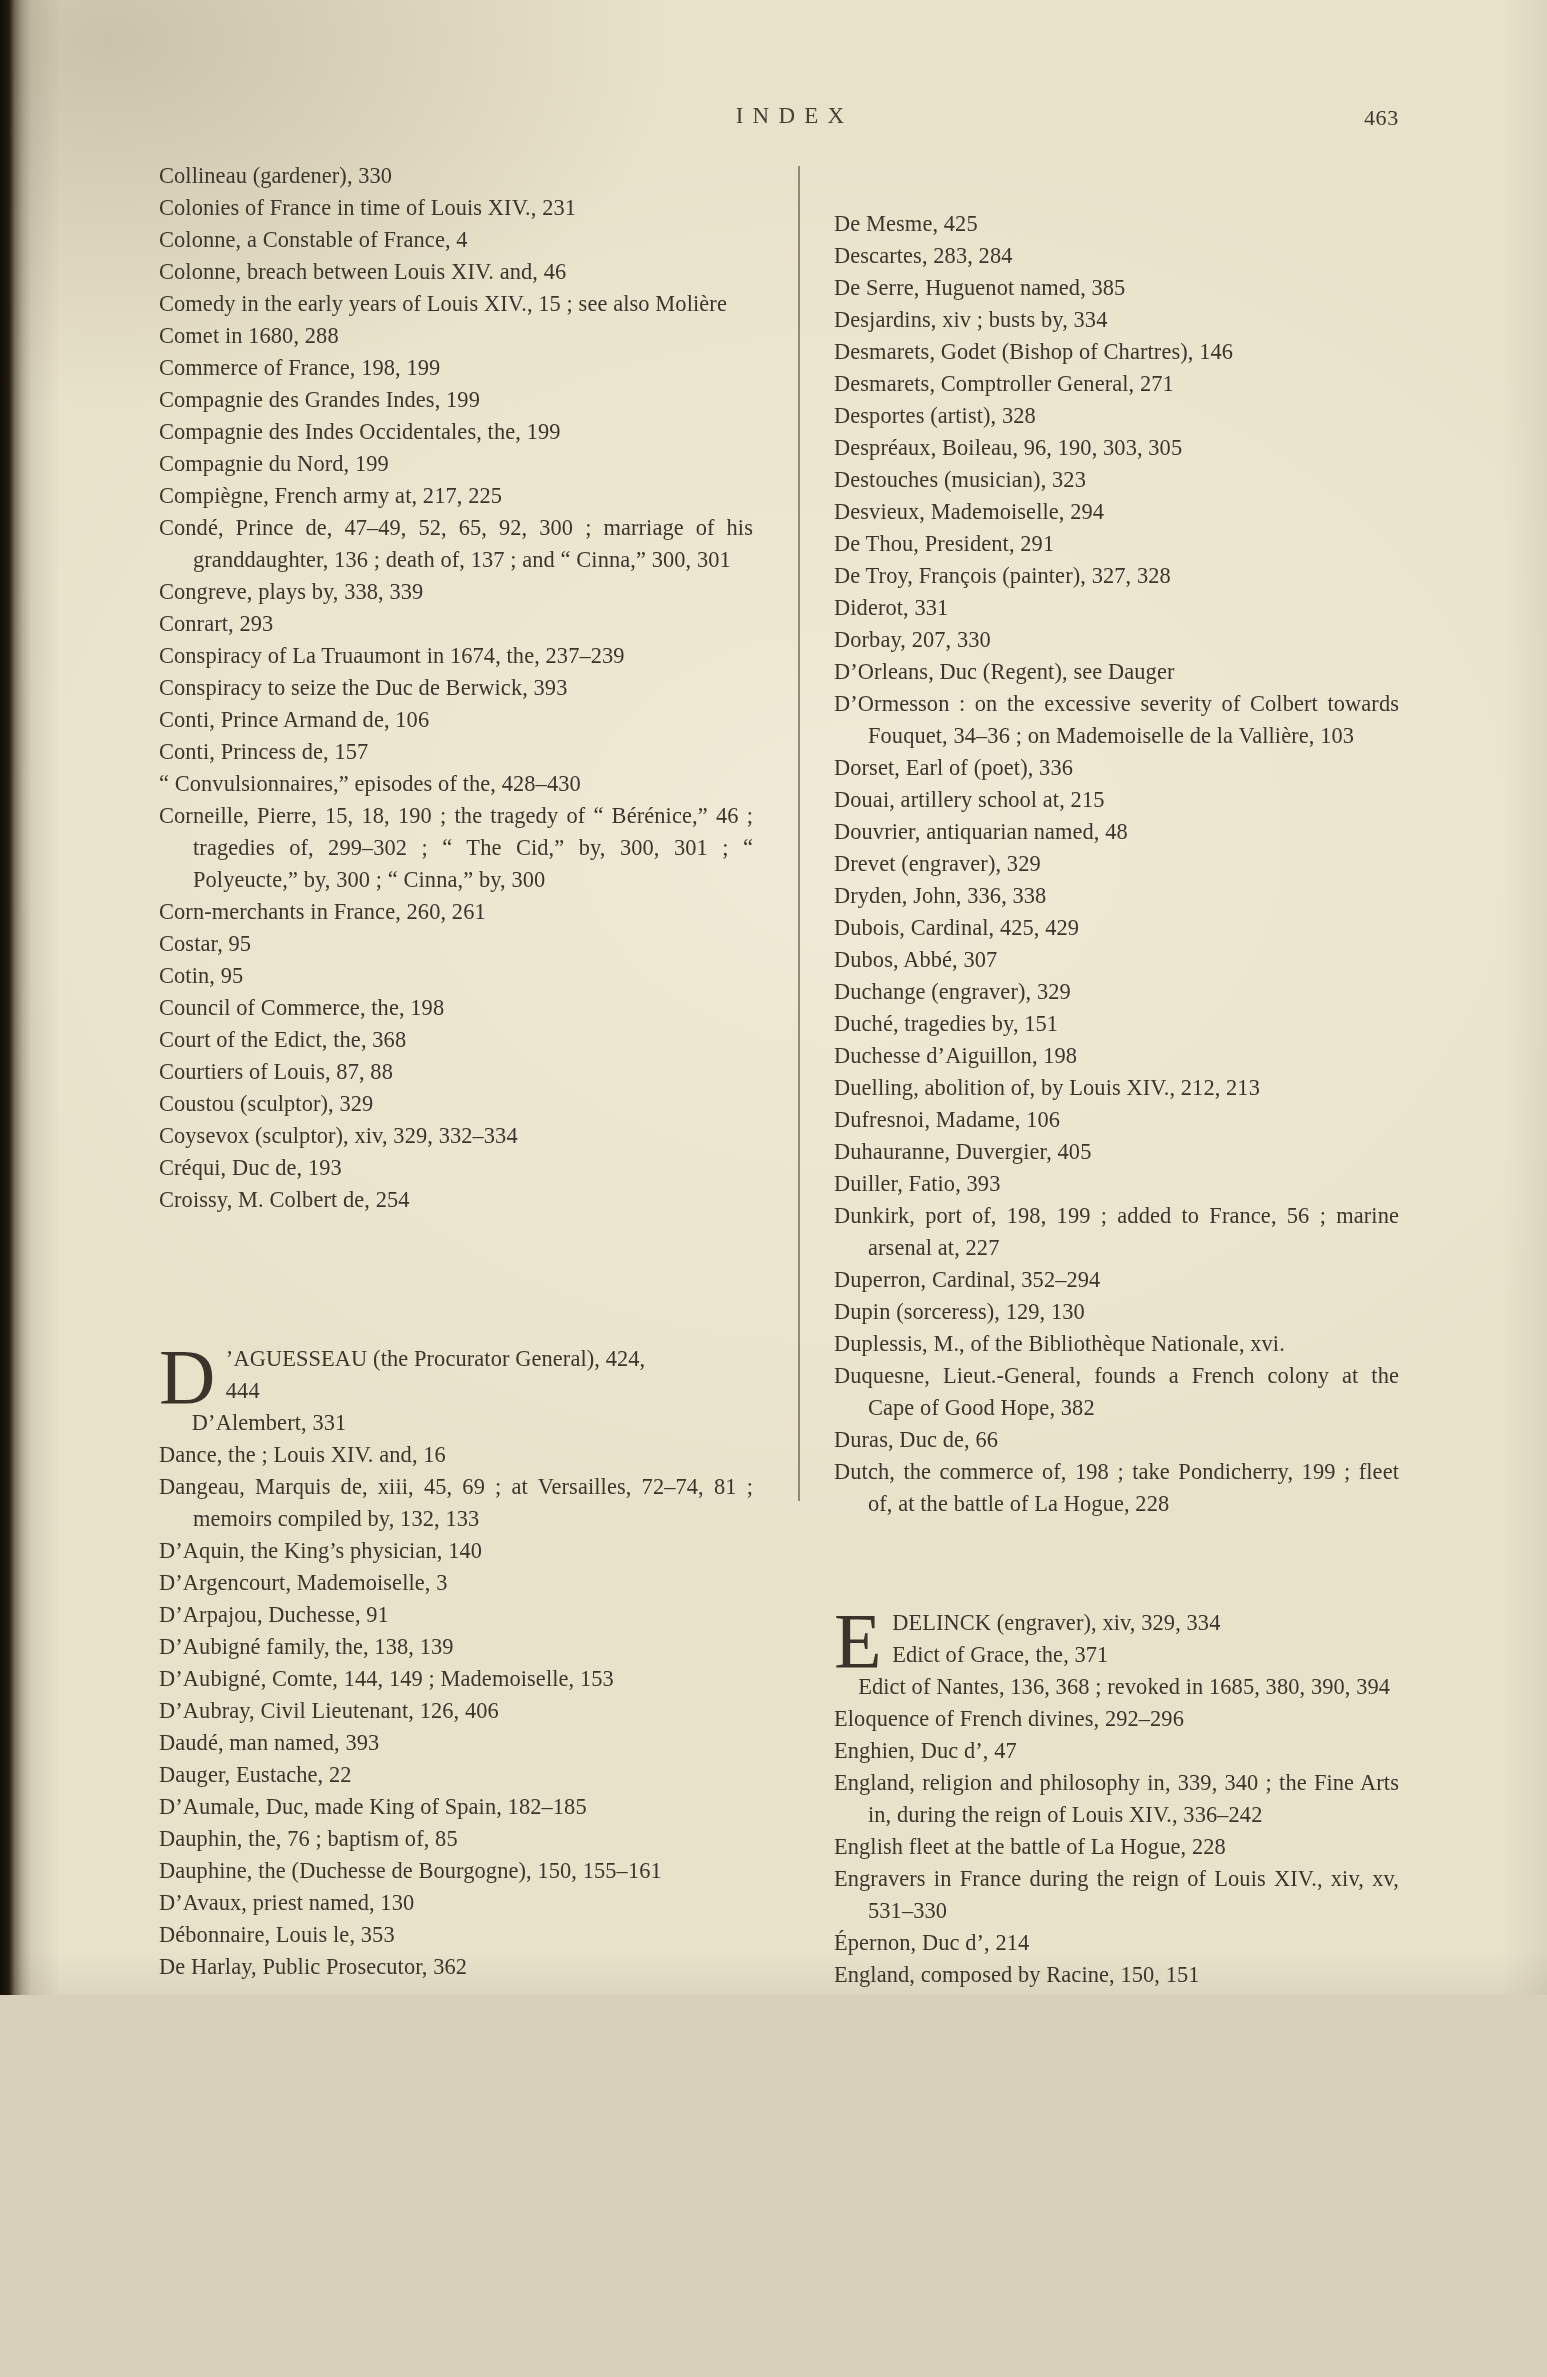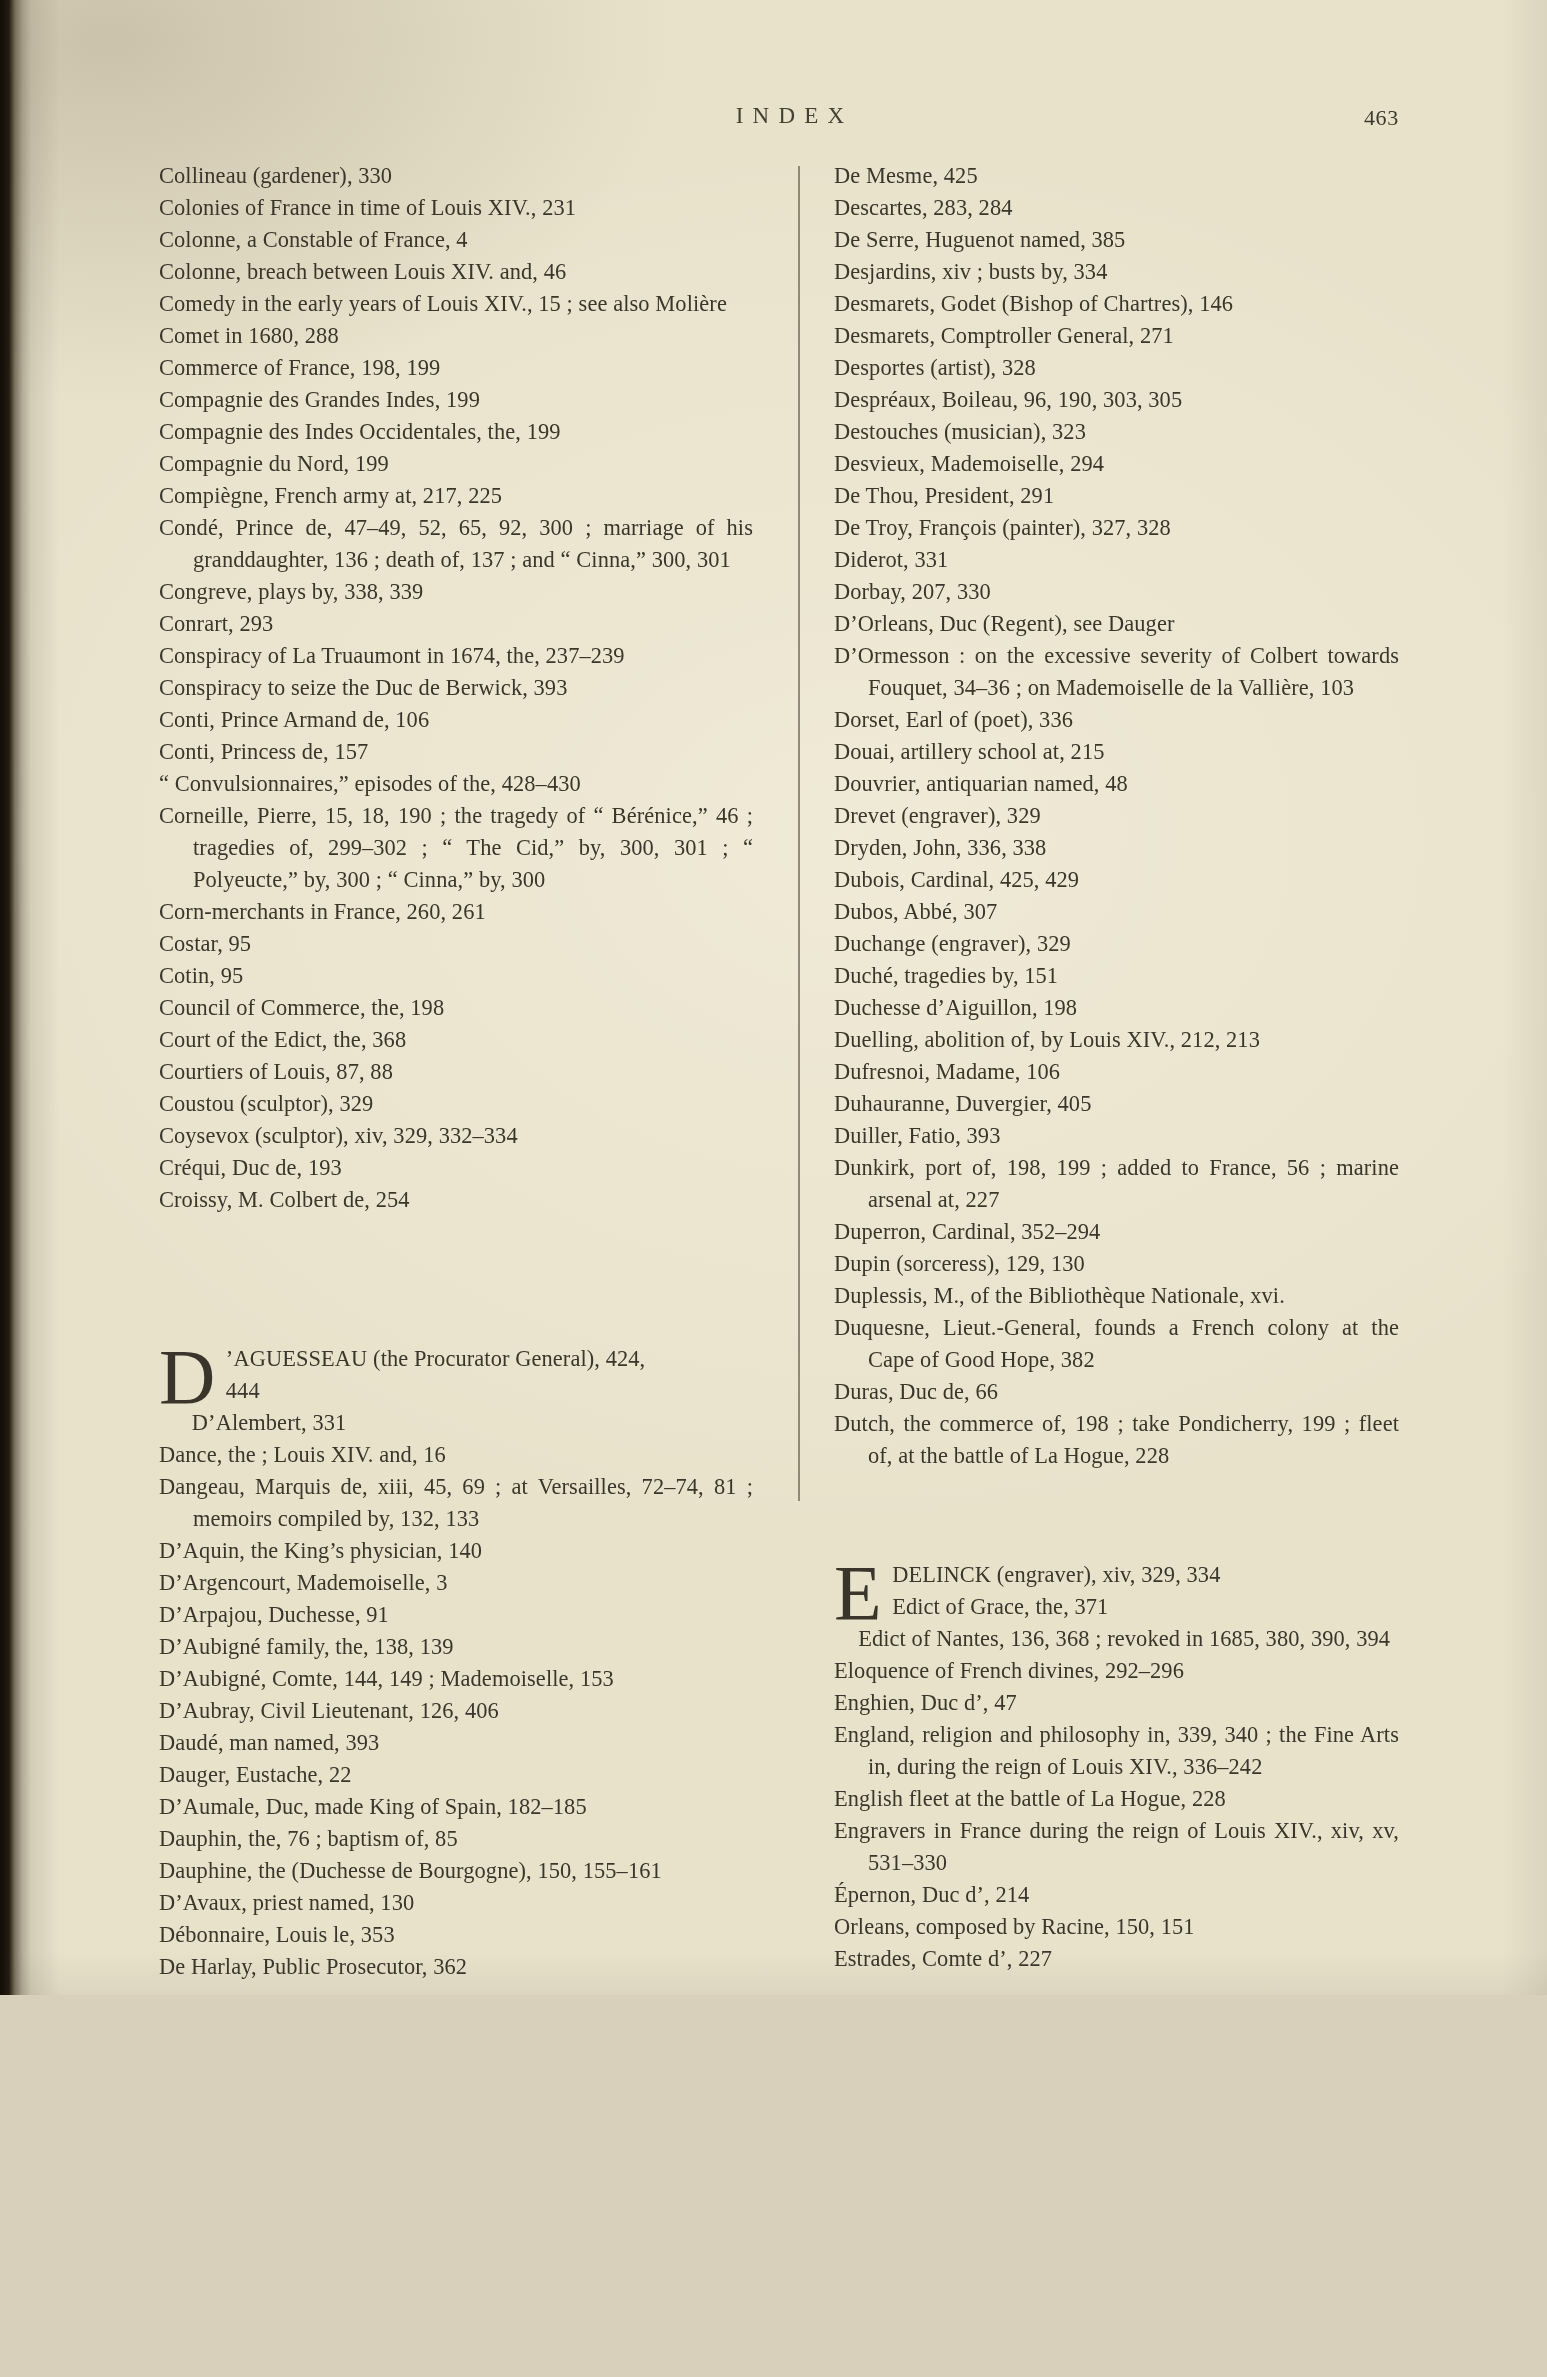--- a/index.html
+++ b/index.html
@@ -41,21 +41,21 @@
   .column-rule {
     position: absolute; left: 798px; top: 166px;
     width: 1.5px; height: 1335px;
     background: rgba(72,62,46,0.55);
   }
   .columns {
     position: absolute; left: 159px; top: 160px; width: 1240px;
     display: flex;
   }
   .col { width: 594px; }
-  .col-right { width: 565px; margin-left: auto; }
+  .col-right { width: 565px; margin-left: auto; margin-top: 48px; }
   .entry {
     font-size: 22.4px; line-height: 32px;
     letter-spacing: 0.1px;
     text-align: justify;
     padding-left: 34px; text-indent: -34px;
     margin: 0;
   }
   .entry.flat { padding-left: 0; text-indent: 0; }
   #left-col .section-start { margin-top: 127px; }
   #right-col .section-start { margin-top: 87px; }
@@ -186,21 +186,21 @@
         <div class="entry"><span>Dutch, the commerce of, 198 ; take Pondicherry, 199 ; fleet of, at the battle of La Hogue, 228</span></div>
         <div class="entry flat section-start"><span class="dropcap">E</span><span>DELINCK (engraver), xiv, 329, 334</span></div>
         <div class="entry flat"><span>Edict of Grace, the, 371</span></div>
         <div class="entry"><span>Edict of Nantes, 136, 368 ; revoked in 1685, 380, 390, 394</span></div>
         <div class="entry"><span>Eloquence of French divines, 292–296</span></div>
         <div class="entry"><span>Enghien, Duc d’, 47</span></div>
         <div class="entry"><span>England, religion and philosophy in, 339, 340 ; the Fine Arts in, during the reign of Louis XIV., 336–242</span></div>
         <div class="entry"><span>English fleet at the battle of La Hogue, 228</span></div>
         <div class="entry"><span>Engravers in France during the reign of Louis XIV., xiv, xv, 531–330</span></div>
         <div class="entry"><span>Épernon, Duc d’, 214</span></div>
-        <div class="entry"><span class="it">Orleans</span><span>, composed by Racine, 150, 151</span></div>
+        <div class="entry"><span class="it">England</span><span>, composed by Racine, 150, 151</span></div>
         <div class="entry"><span>Estrades, Comte d’, 227</span></div>
       </div>
   </div>
 
   <div class="speck speck-1"></div>
   <div class="speck speck-2"></div>
   <div class="speck speck-3"></div>
 
 </div>
 

